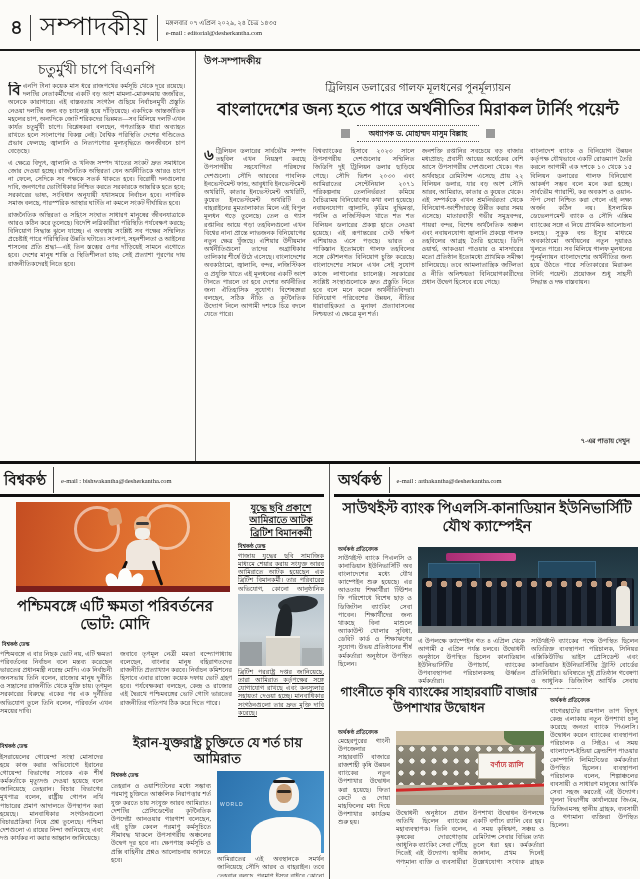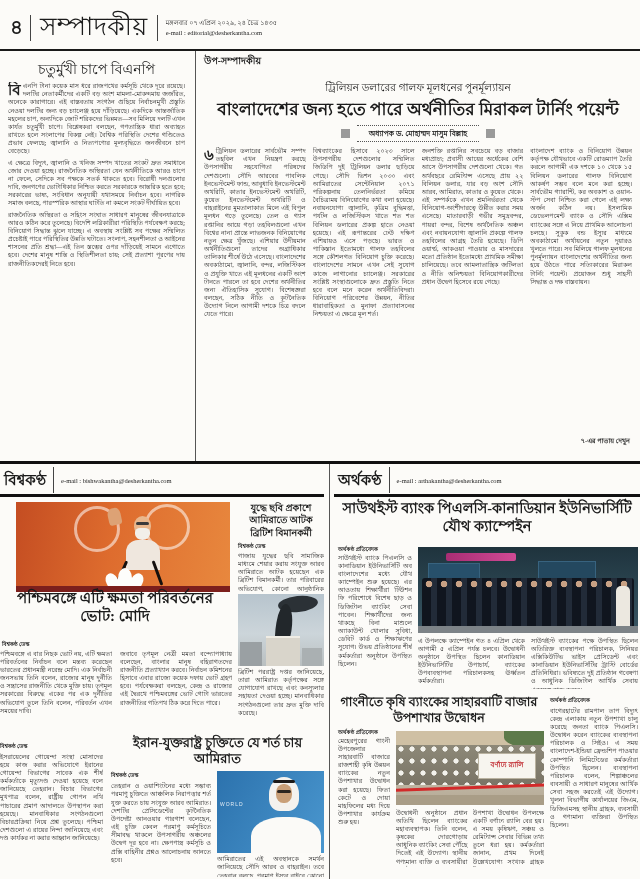--- a/index.html
+++ b/index.html
@@ -69,30 +69,30 @@
   .m-mic { position:absolute; width:3px; height:26px; background:#14100e; border-radius:2px; }
   .mi1 { left:104px; top:58px; transform:rotate(24deg); }
   .mi2 { left:140px; top:58px; transform:rotate(-20deg); }
   .m-lotus { position:absolute; left:86px; top:66px; width:46px; height:24px; }
   .m-petal { position:absolute; background:#fdfdfb; border-radius:50% 50% 10% 10%; }
   .p1 { width:14px; height:20px; left:16px; top:0; }
   .p2 { width:12px; height:16px; left:4px; top:5px; transform:rotate(-28deg); }
   .p3 { width:12px; height:16px; left:29px; top:5px; transform:rotate(28deg); }
   .m-strip { position:absolute; left:0; bottom:0; width:100%; height:6px; background:#7c1f1c; }
 
-  .uae-art { left:238px; top:5px; width:86px; }
+  .uae-art { left:238px; top:5px; width:86px;text-decoration:underline; }
   .uae-h { font-size:9.5px; line-height:1.35; }
   .smoke-photo { width:100%; height:72px; margin:2px 0; background:linear-gradient(#b7c4cd,#ccd5da 55%,#b9bfc0); position:relative; overflow:hidden; }
   .s-plume { position:absolute; width:16px; height:44px; left:38px; top:10px; background:#22272b; border-radius:45% 55% 40% 40%; transform:rotate(8deg); }
   .s-drift { position:absolute; width:40px; height:16px; left:40px; top:2px; background:#2b3136; border-radius:50%; transform:rotate(-6deg); }
   .s-b1 { position:absolute; width:22px; height:24px; left:2px; bottom:0; background:#9aa0a3; }
   .s-b2 { position:absolute; width:34px; height:30px; left:28px; bottom:0; background:#d9d5cb; border-top:2px solid #efece4; }
   .s-b3 { position:absolute; width:20px; height:18px; right:2px; bottom:0; background:#aab0b2; }
 
-  .modi-h { left:0; top:92px; width:230px; font-size:15px; line-height:1.25; }
+  .modi-h { left:0; top:100px; width:230px; font-size:15px; line-height:1.25; }
   .modi-byl { left:2px; top:143px; }
   .modi-cols { left:0; top:153px; width:232px; display:grid; grid-template-columns:1fr 1fr; gap:8px; height:84px; }
 
   .kha-art { left:0; top:243px; width:103px; }
   .kha-h { font-size:10px; line-height:1.3; }
   .kha-t { height:100px; margin-top:2px; }
 
   .iru-art { left:111px; top:238px; width:213px; }
   .iru-h { font-size:13px; line-height:1.3; }
   .iru-row { display:flex; gap:6px; margin-top:3px; }
@@ -117,21 +117,21 @@
   .g-screen2 { position:absolute; left:120px; top:14px; width:58px; height:22px; background:#24485f; border:1px solid #38637f; }
   .g-people { position:absolute; left:4px; bottom:7px; right:4px; height:48px;
       background:
         radial-gradient(circle at 7px 6px, #c8a184 3px, rgba(0,0,0,0) 3.6px) 0 0/15px 48px repeat-x,
         repeating-linear-gradient(90deg,#10151e 0 9px,#222b38 9px 15px);
       border-radius:3px 3px 0 0; }
   .g-lady { position:absolute; right:8px; bottom:7px; width:14px; height:40px; background:#ece8e0; border-radius:5px 5px 0 0; }
   .g-floor { position:absolute; left:0; bottom:0; width:100%; height:7px; background:#7d8387; }
   .seb-below { left:84px; top:140px; width:220px; display:grid; grid-template-columns:1fr 1fr; gap:6px; height:52px; }
 
-  .kr-h { left:0; top:197px; width:210px; font-size:12.5px; line-height:1.3;text-align:center; }
+  .kr-h { left:0; top:187px; width:210px; font-size:12.5px; line-height:1.3;text-align:center; }
   .kr-byl { left:4px; top:231px; }
   .kr-c1 { left:4px; top:240px; width:52px; height:128px; }
   .ribbon-photo { left:62px; top:234px; width:148px; height:74px; background:linear-gradient(#d8d1c1,#cdc6b6 30%,#b5a995); overflow:hidden; }
   .rb-top { position:absolute; left:0; top:0; width:100%; height:14px; background:#cfc0a4; }
   .rb-green { position:absolute; right:0; top:0; width:40px; height:16px; background:#5d7a4a; border-radius:0 0 0 60%; }
   .rb-crowd { position:absolute; left:0; top:14px; width:100%; height:40px;
       background:
         radial-gradient(circle at 5px 4px, #f3f2ec 2.3px, rgba(0,0,0,0) 2.9px) 0 0/11px 12px repeat,
         linear-gradient(#8d8878,#7a7466); }
   .rb-banner { position:absolute; right:8px; top:22px; width:58px; height:26px; background:#f7f5ef; border:1px solid #b9b2a0;

